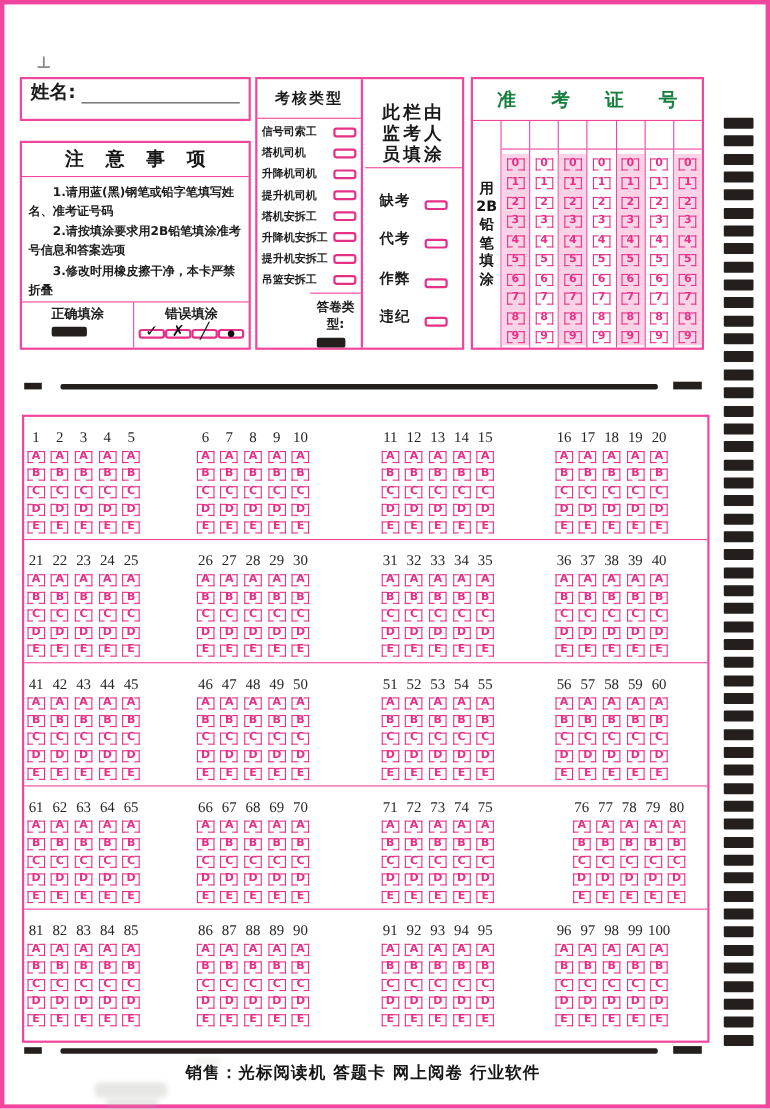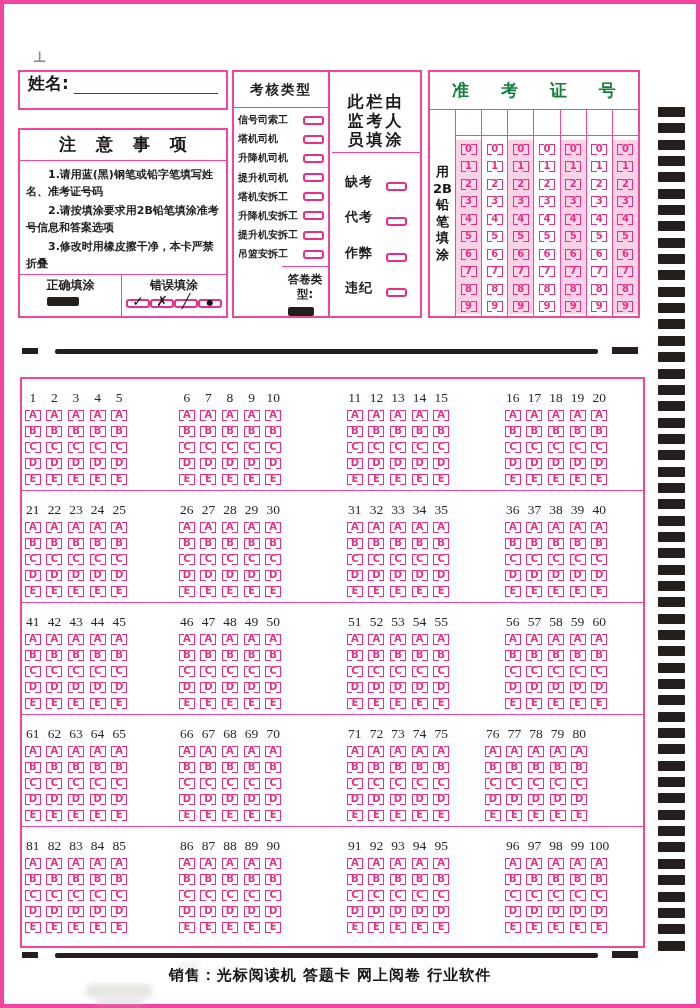--- a/index.html
+++ b/index.html
@@ -1042,21 +1042,21 @@
           </div>
           <div class="q-col">
             <div class="q-num">75</div>
             <span class="bub abub first">A</span>
             <span class="bub abub">B</span>
             <span class="bub abub">C</span>
             <span class="bub abub">D</span>
             <span class="bub abub">E</span>
           </div>
         </div>
-        <div class="ans-group" style="left: 460px;">
+        <div class="ans-group" style="left: 496px;">
           <div class="q-col">
             <div class="q-num">76</div>
             <span class="bub abub first">A</span>
             <span class="bub abub">B</span>
             <span class="bub abub">C</span>
             <span class="bub abub">D</span>
             <span class="bub abub">E</span>
           </div>
           <div class="q-col">
             <div class="q-num">77</div>

